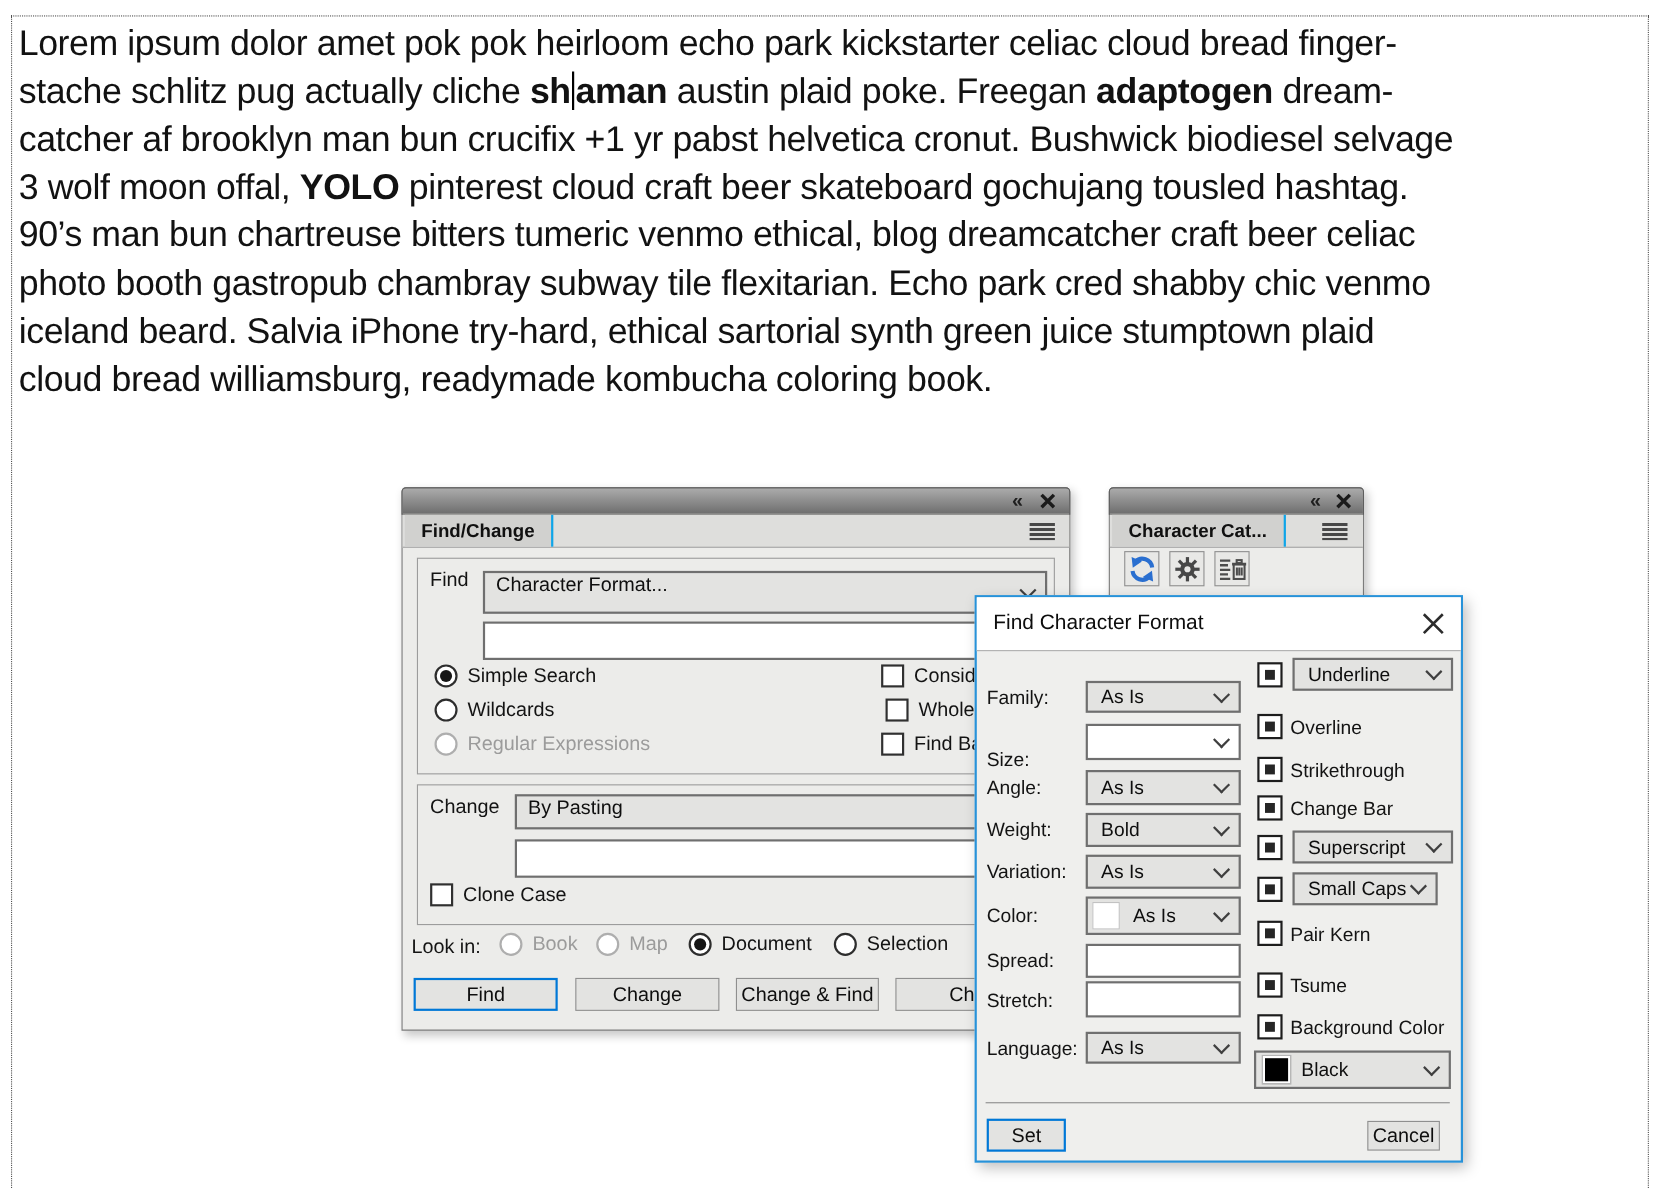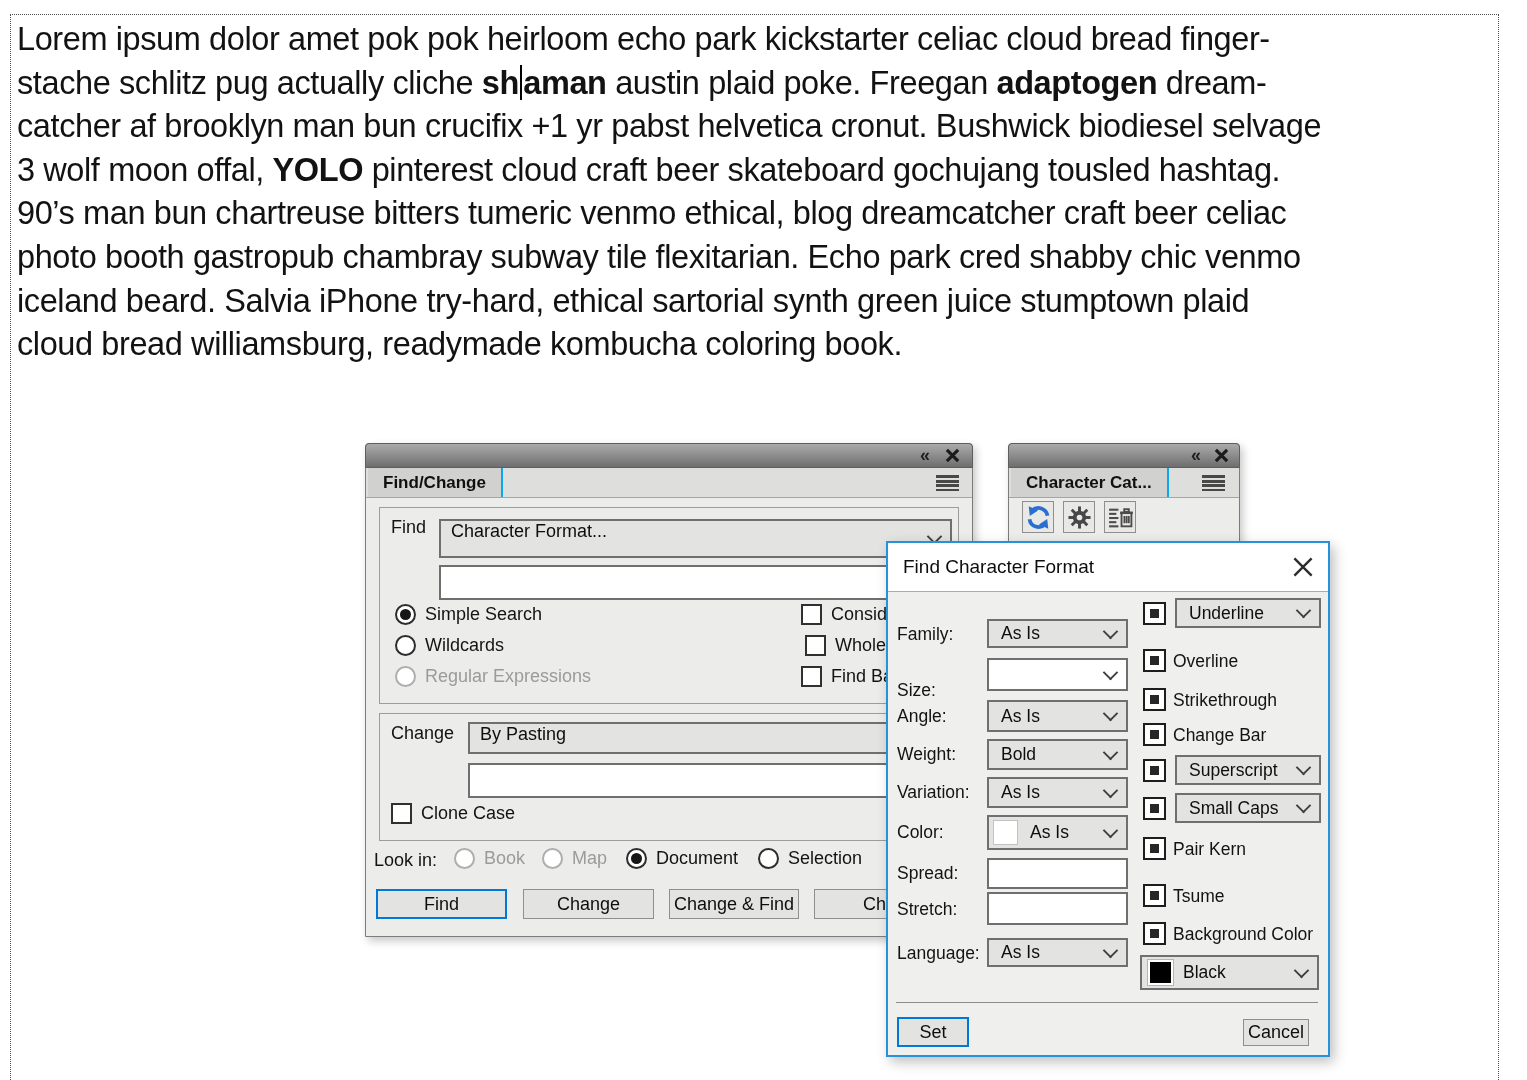--- a/index.html
+++ b/index.html
@@ -294,21 +294,21 @@
     <span class="tscb" style="left:255px;top:180px;"></span>
     <span class="lbl" style="left:285px;top:182px;">Change Bar</span>
 
     <span class="tscb" style="left:255px;top:216px;"></span>
     <div class="dd" style="left:287px;top:212px;width:146px;height:30px;">
       <span>Superscript</span>
         <span class="chev"></span>
     </div>
 
     <span class="tscb" style="left:255px;top:254px;"></span>
-    <div class="dd" style="left:287px;top:250px;width:146px;height:30px;">
+    <div class="dd" style="left:287px;top:250px;width:132px;height:30px;">
       <span>Small Caps</span>
         <span class="chev"></span>
     </div>
 
     <span class="tscb" style="left:255px;top:294px;"></span>
     <span class="lbl" style="left:285px;top:296px;">Pair Kern</span>
 
     <span class="tscb" style="left:255px;top:341px;"></span>
     <span class="lbl" style="left:285px;top:343px;">Tsume</span>
 

